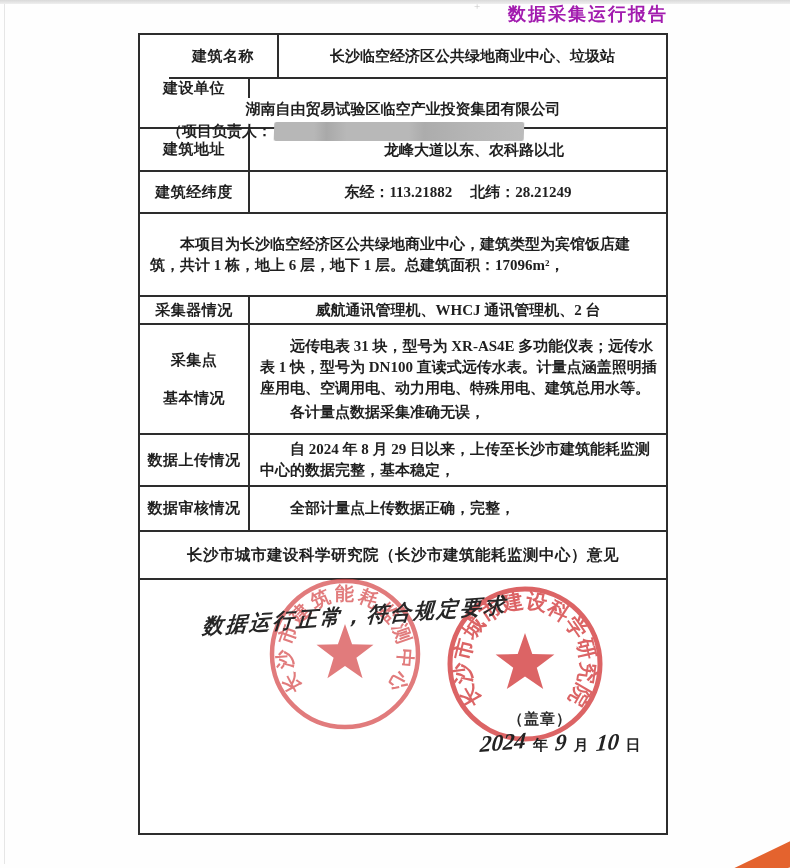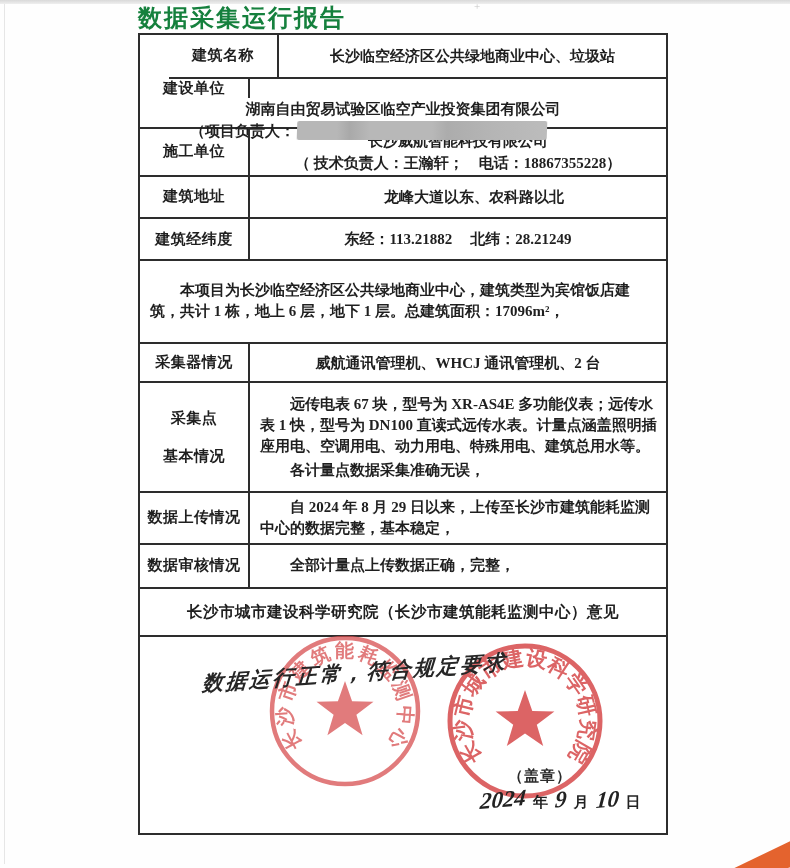--- a/index.html
+++ b/index.html
@@ -7,36 +7,36 @@
   body {
     font-family: "Liberation Serif", "DejaVu Serif", serif;
     background:#ffffff; color:#1f1f1f; position:relative; overflow:hidden;
   }
   .page { position:absolute; inset:0; background:#fefefe; }
   .top-edge { position:absolute; left:0; top:0; width:790px; height:4px;
     background:linear-gradient(#d9d9d9,#efefef); }
   .left-edge { position:absolute; left:4px; top:4px; width:1px; height:860px; background:#e6e6e6; }
   .plus-mark { position:absolute; left:474px; top:0px; font-size:11px; color:#c6c6c6; }
 
-  .doc-title { position:absolute; left:138px; top:2px; width:530px; text-align:left;
+  .doc-title { position:absolute; left:138px; top:2px; width:530px; text-align:right;
     font-family:"Liberation Sans","DejaVu Sans",sans-serif;
-    font-size:24px; font-weight:700; letter-spacing:2px; color:#15803d; }
+    font-size:18px; font-weight:700; letter-spacing:2px; color:#a21caf; }
 
   .report-table { position:absolute; left:138px; top:33px; width:530px; height:802px;
     border:2px solid #2d2d2d; display:flex; flex-direction:column; background:#fff; }
   .t-row { display:flex; border-bottom:2px solid #2d2d2d; }
   .t-row:last-child { border-bottom:none; }
   .t-label { width:110px; border-right:2px solid #2d2d2d; display:flex; flex-direction:column;
     align-items:center; justify-content:center; font-weight:700; font-size:15px;
     letter-spacing:0.5px; text-align:center; }
   .t-content { flex:1; display:flex; flex-direction:column; justify-content:center;
     font-size:15px; font-weight:600; }
   .center-line { text-align:center; line-height:22px; }
   .para { padding:3px 8px 3px 10px; text-indent:2em; text-align:left; line-height:21px; }
-  .line-left { display:flex; align-items:center; padding-left:50px; line-height:22px; }
+  .line-left { display:flex; align-items:center; padding-left:27px; line-height:22px; }
   .redaction { flex:0 0 250px; height:19px; margin-left:2px; border-radius:2px;
     background:linear-gradient(90deg,#b7b7b7 0 16%,#a9a9a9 21%,#b8b8b8 29% 54%,#acacac 60%,#b5b5b5 78%,#bcbcbc 100%);
     filter:blur(0.7px); transform:skewX(-2deg); }
   .coords { display:flex; justify-content:center; gap:18px; line-height:22px; }
 
   .opinion-row { justify-content:center; align-items:center; display:flex; }
   .opinion-text { width:100%; text-align:center; font-weight:700; font-size:15.5px; letter-spacing:0.5px; }
 
   .stamp-cell { position:relative; flex:1; }
   .handwritten { position:absolute; left:62px; top:22px; width:300px;
@@ -79,27 +79,20 @@
       <div class="t-label">建设单位</div>
       <div class="t-content">
         <div class="center-line">湖南自由贸易试验区临空产业投资集团有限公司</div>
         <div class="line-left">
           <span>（项目负责人：</span>
           <span class="redaction"></span>
         </div>
       </div>
     </div>
 
-    <div class="t-row" style="height:48px;">
-      <div class="t-label">施工单位</div>
-      <div class="t-content">
-        <div class="center-line">长沙威航智能科技有限公司</div>
-        <div class="center-line">（ 技术负责人：王瀚轩；　电话：18867355228）</div>
-      </div>
-    </div>
 
     <div class="t-row" style="height:43px;gap:32px;">
       <div class="t-label">建筑地址</div>
       <div class="t-content">
         <div class="center-line">龙峰大道以东、农科路以北</div>
       </div>
     </div>
 
     <div class="t-row" style="height:42px;">
       <div class="t-label">建筑经纬度</div>
@@ -110,34 +103,34 @@
         </div>
       </div>
     </div>
 
     <div class="t-row" style="height:83px;">
       <div class="t-content">
         <div class="para">本项目为长沙临空经济区公共绿地商业中心，建筑类型为宾馆饭店建筑，共计 1 栋，地上 6 层，地下 1 层。总建筑面积：17096m²，</div>
       </div>
     </div>
 
-    <div class="t-row" style="height:40px;">
+    <div class="t-row" style="height:28px;">
       <div class="t-label">采集器情况</div>
       <div class="t-content">
         <div class="center-line">威航通讯管理机、WHCJ 通讯管理机、2 台</div>
       </div>
     </div>
 
     <div class="t-row" style="height:110px;">
       <div class="t-label" style="line-height:38px;">
         <span>采集点</span>
         <span>基本情况</span>
       </div>
       <div class="t-content">
-        <div class="para">远传电表 67 块，型号为 XR-AS4E 多功能仪表；远传水表 1 快，型号为 DN100 直读式远传水表。计量点涵盖照明插座用电、空调用电、动力用电、特殊用电、建筑总用水等。</div>
+        <div class="para">远传电表 31 块，型号为 XR-AS4E 多功能仪表；远传水表 1 快，型号为 DN100 直读式远传水表。计量点涵盖照明插座用电、空调用电、动力用电、特殊用电、建筑总用水等。</div>
         <div class="para" style="padding-top:0;">各计量点数据采集准确无误，</div>
       </div>
     </div>
 
     <div class="t-row" style="height:52px;">
       <div class="t-label">数据上传情况</div>
       <div class="t-content">
         <div class="para">自 2024 年 8 月 29 日以来，上传至长沙市建筑能耗监测中心的数据完整，基本稳定，</div>
       </div>
     </div>

